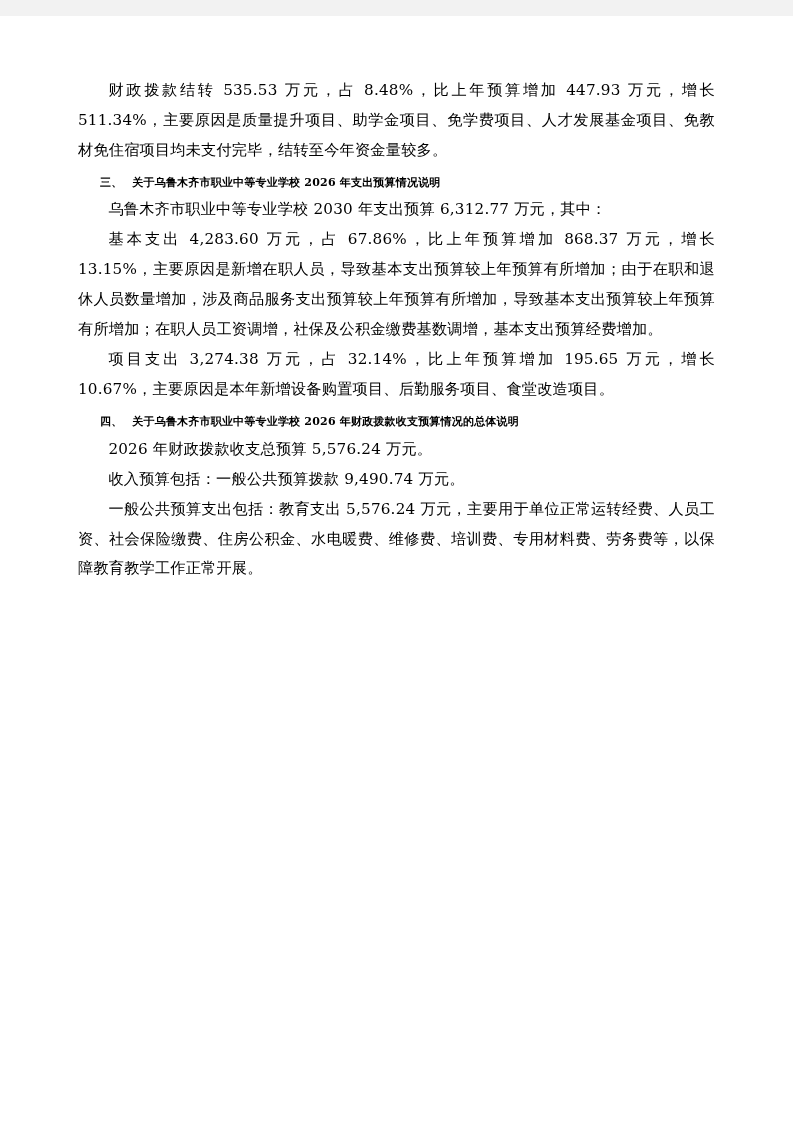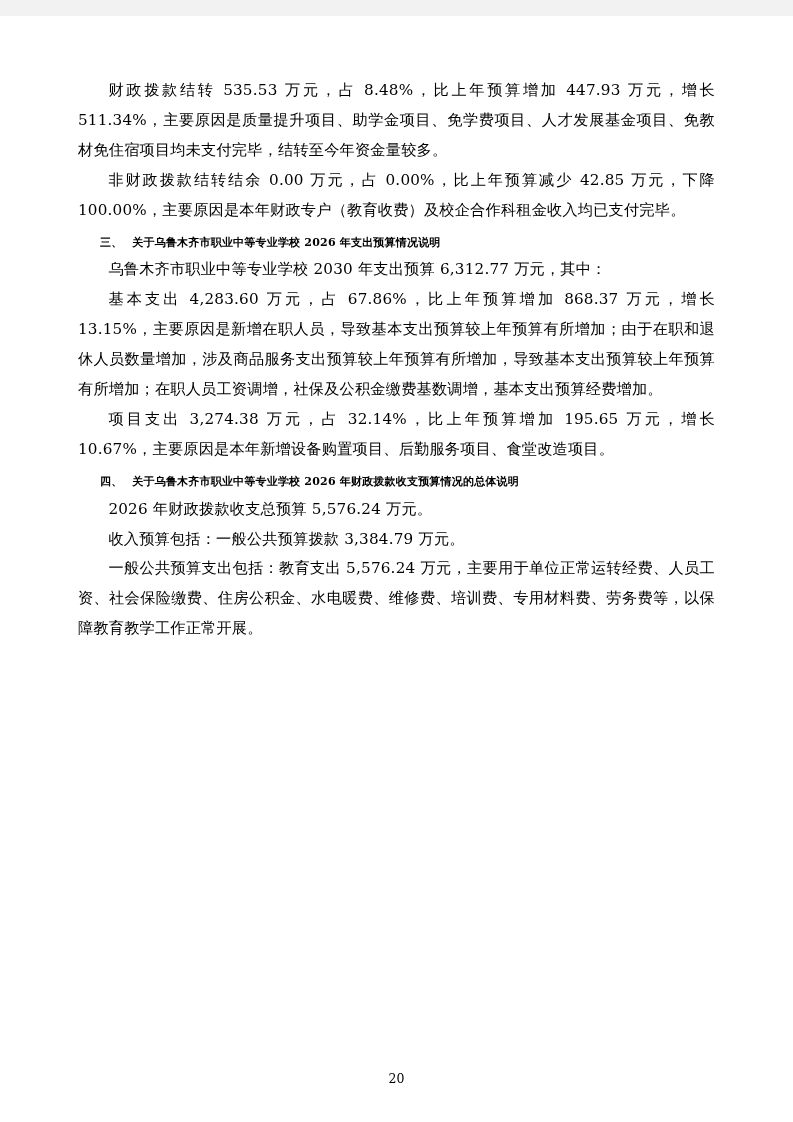--- a/index.html
+++ b/index.html
@@ -54,35 +54,33 @@
   }
 </style>
 </head>
 <body>
 
 <div class="page">
   <div class="doc-body">
 
     <p class="para">财政拨款结转 535.53 万元，占 8.48%，比上年预算增加 447.93 万元，增长 511.34%，主要原因是质量提升项目、助学金项目、免学费项目、人才发展基金项目、免教材免住宿项目均未支付完毕，结转至今年资金量较多。</p>
 
-    <p class="para">非财政拨款结转结余 0.00 万元，占 0.00%，比上年预算减少 42.85 万元，下降 100.00%，主要原因是本年财政专户（教育收费）及校企合作科租金收入均已支付完毕。</p>
 
     <h2 class="heading"><span>三、</span><span class="gap"></span><span>关于乌鲁木齐市职业中等专业学校 2026 年支出预算情况说明</span></h2>
 
     <p class="para">乌鲁木齐市职业中等专业学校 2030 年支出预算 6,312.77 万元，其中：</p>
 
     <p class="para">基本支出 4,283.60 万元，占 67.86%，比上年预算增加 868.37 万元，增长 13.15%，主要原因是新增在职人员，导致基本支出预算较上年预算有所增加；由于在职和退休人员数量增加，涉及商品服务支出预算较上年预算有所增加，导致基本支出预算较上年预算有所增加；在职人员工资调增，社保及公积金缴费基数调增，基本支出预算经费增加。</p>
 
     <p class="para">项目支出 3,274.38 万元，占 32.14%，比上年预算增加 195.65 万元，增长 10.67%，主要原因是本年新增设备购置项目、后勤服务项目、食堂改造项目。</p>
 
     <h2 class="heading"><span>四、</span><span class="gap"></span><span>关于乌鲁木齐市职业中等专业学校 2026 年财政拨款收支预算情况的总体说明</span></h2>
 
     <p class="para">2026 年财政拨款收支总预算 5,576.24 万元。</p>
 
 
-    <p class="para">收入预算包括：一般公共预算拨款 3,384.79 万元。</p>
+    <p class="para">收入预算包括：一般公共预算拨款 9,490.74 万元。</p>
 
     <p class="para">一般公共预算支出包括：教育支出 5,576.24 万元，主要用于单位正常运转经费、人员工资、社会保险缴费、住房公积金、水电暖费、维修费、培训费、专用材料费、劳务费等，以保障教育教学工作正常开展。</p>
 
   </div>
 
-  <div class="page-number">20</div>
 </div>
 
 </body></html>

